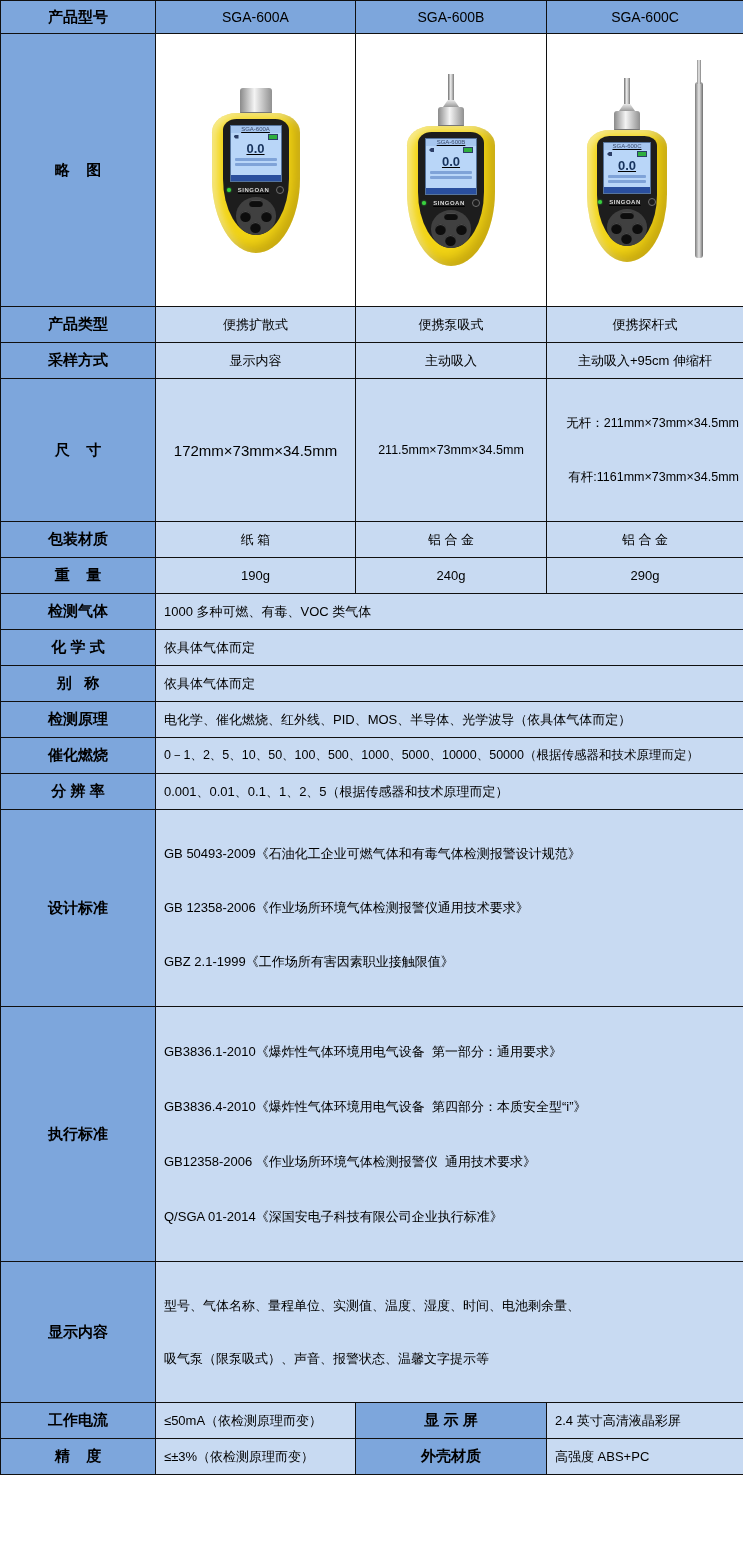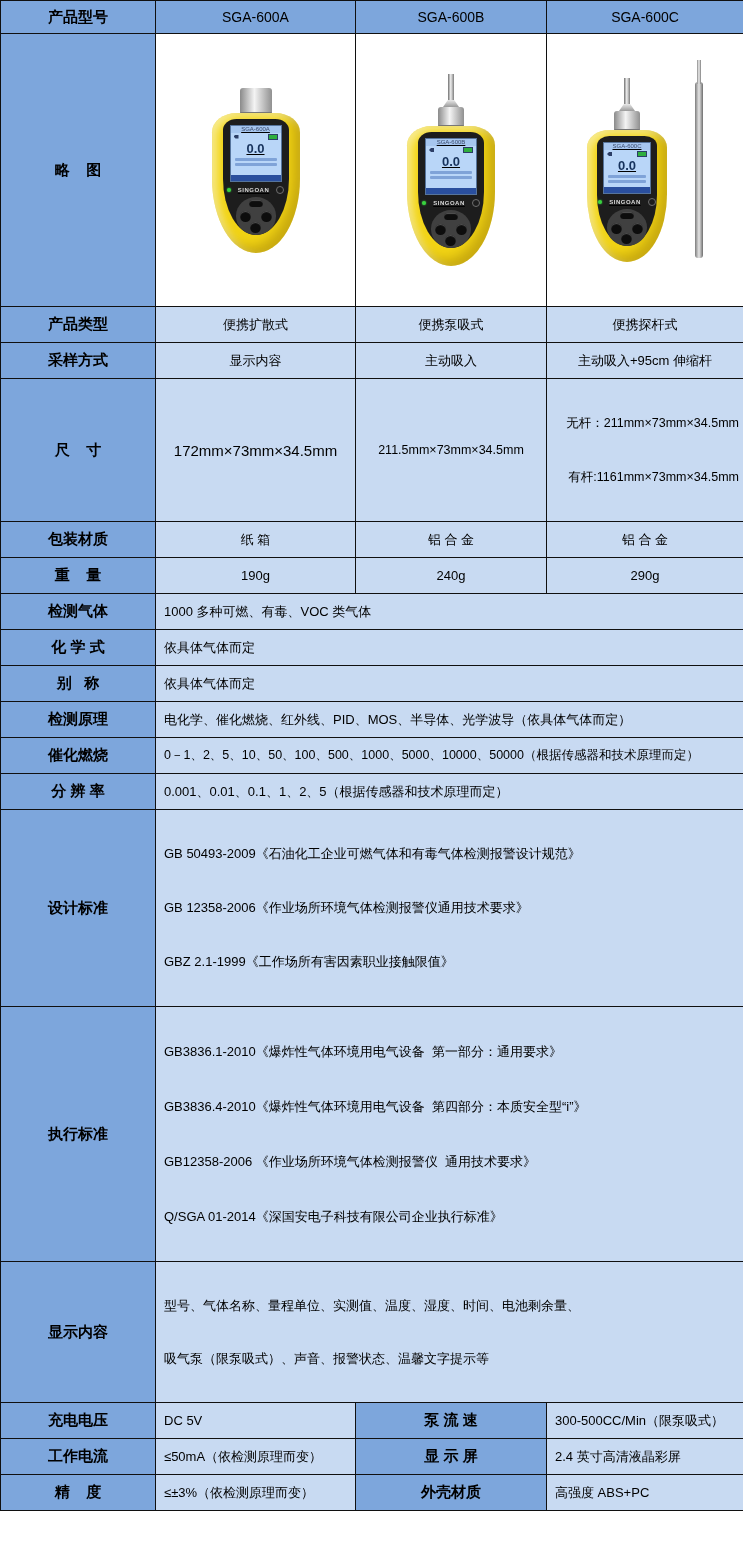--- a/index.html
+++ b/index.html
@@ -212,26 +212,20 @@
 </tr>
 <tr style="height:48px" class="disp">
   <td class="lab">显示内容</td>
   <td class="val" colspan="3"><div class="lines">
     <div>型号、气体名称、量程单位、实测值、温度、湿度、时间、电池剩余量、</div>
     <div>吸气泵（限泵吸式）、声音、报警状态、温馨文字提示等</div>
   </div></td>
 </tr>
 
 <tr style="height:36px">
-          <td class="lab">充电电压</td>
-          <td class="val">DC 5V</td>
-          <td class="lab">泵 流 速</td>
-          <td class="val">300-500CC/Min（限泵吸式）</td>
-        </tr>
-<tr style="height:36px">
           <td class="lab">工作电流</td>
           <td class="val">≤50mA（依检测原理而变）</td>
           <td class="lab">显 示 屏</td>
           <td class="val">2.4 英寸高清液晶彩屏</td>
         </tr>
 <tr style="height:36px">
           <td class="lab">精    度</td>
           <td class="val">≤±3%（依检测原理而变）</td>
           <td class="lab">外壳材质</td>
           <td class="val">高强度 ABS+PC</td>

